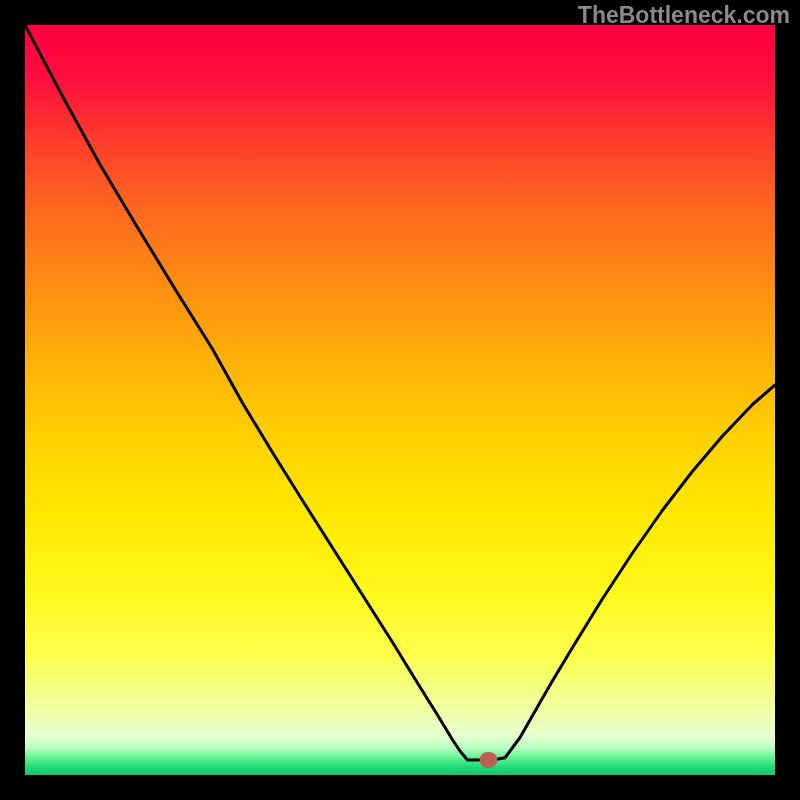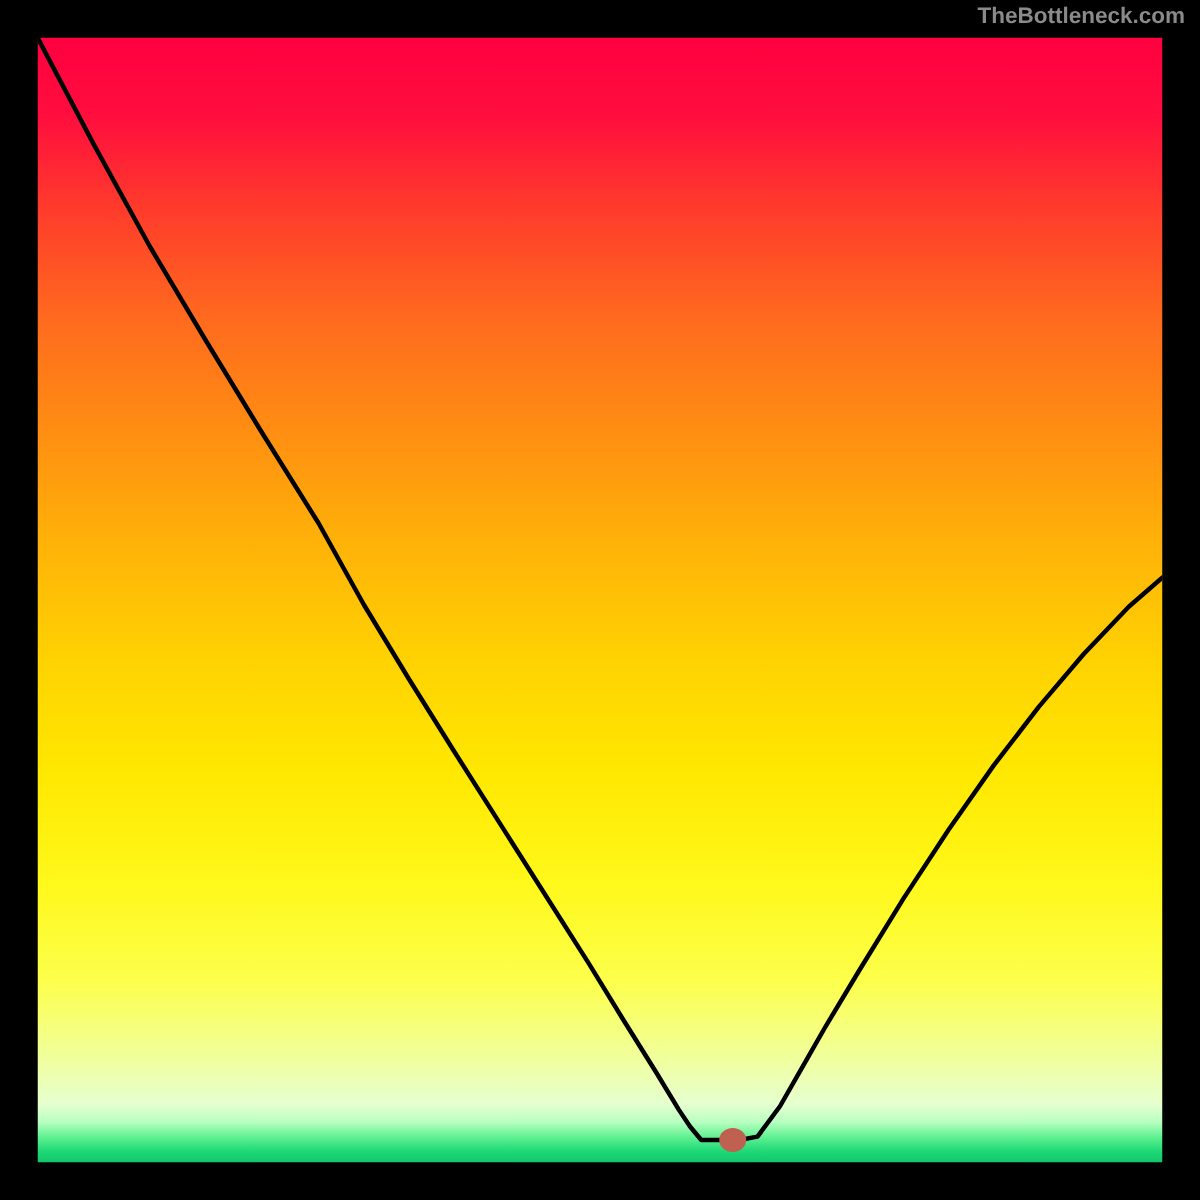--- a/index.html
+++ b/index.html
@@ -13,21 +13,21 @@
   .container {
     position: relative;
     width: 800px;
     height: 800px;
   }
   .watermark {
     position: absolute;
     top: 2px;
     right: 10px;
     font-family: Arial, Helvetica, sans-serif;
-    font-size: 15px;
+    font-size: 23px;
     font-weight: bold;
     color: #8a8a8a;
     z-index: 50;
   }
   .plot {
     position: absolute;
     left: 25px;
     top: 25px;
     width: 750px;
     height: 750px;

